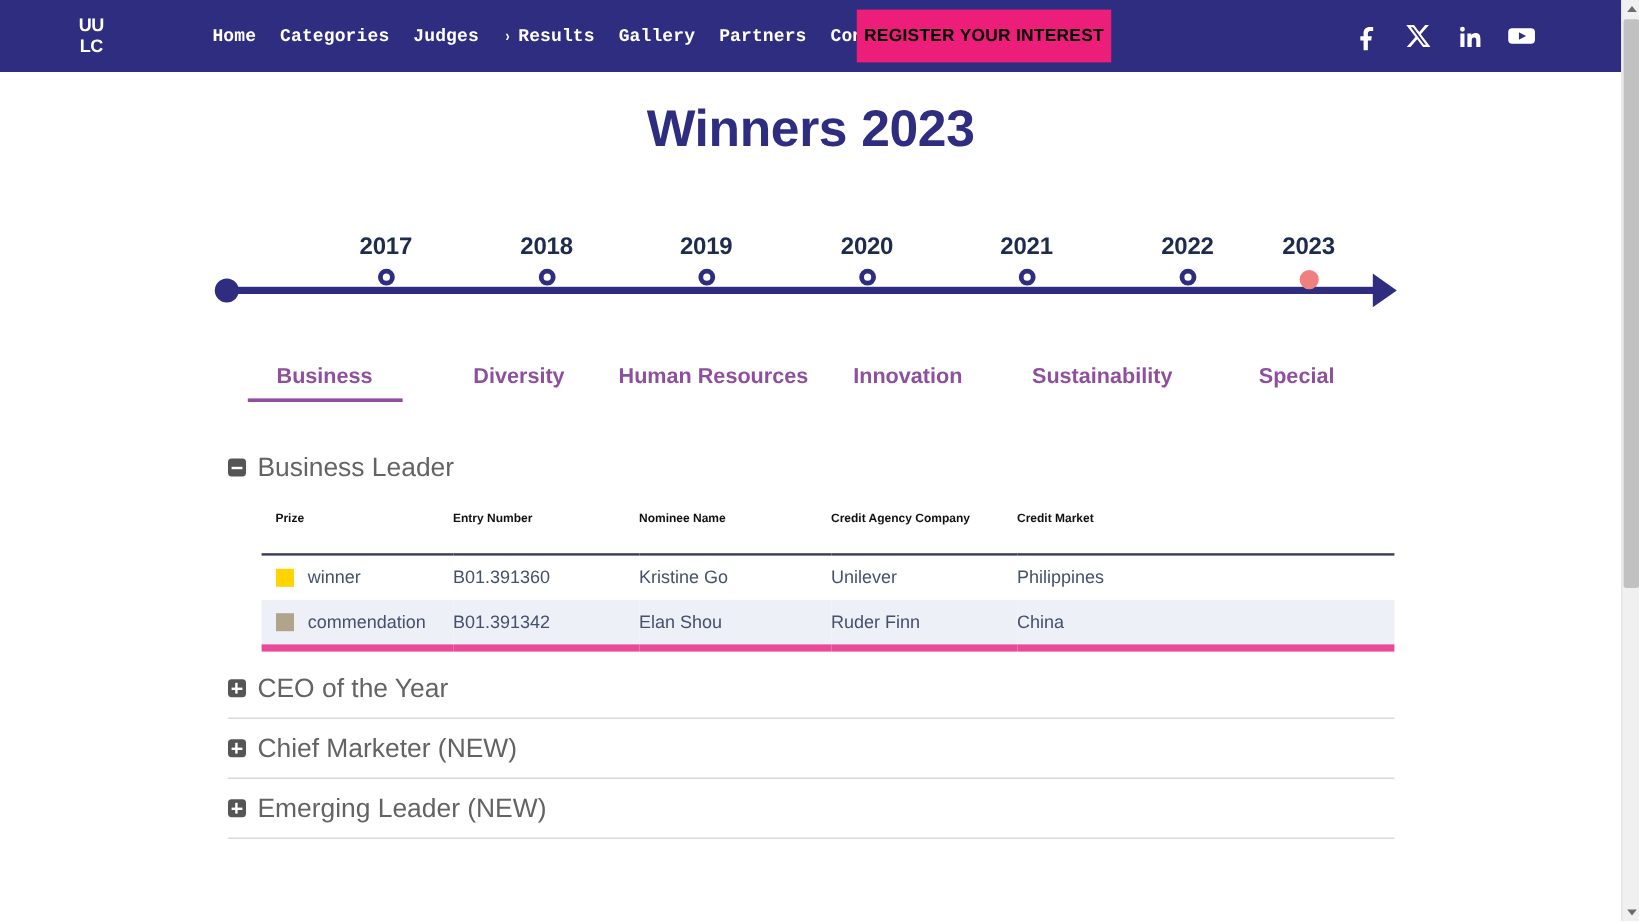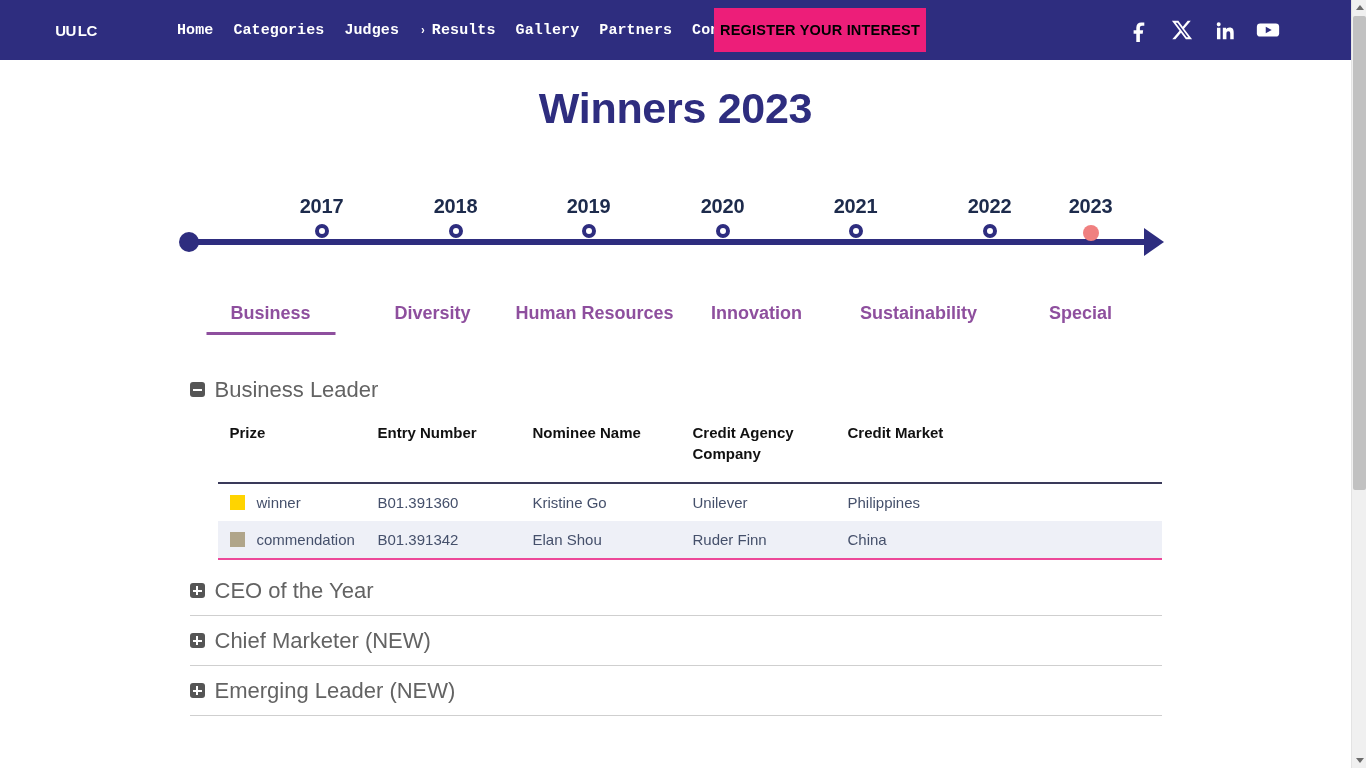--- a/index.html
+++ b/index.html
@@ -39,21 +39,21 @@
     align-items: center;
   }
 
   .logo {
     position: absolute;
     left: 57px;
     top: 11px;
     width: 38px;
     height: 38px;
     display: flex;
-    flex-direction: row;
+    flex-direction: column;
     align-items: center;
     justify-content: center;
     gap: 2px;
     cursor: pointer;
     text-align: right;
   }
   .logo-row {
     font-family: "Liberation Sans", sans-serif;
     font-weight: 700;
     font-size: 15px;
@@ -282,37 +282,37 @@
 
   .acc-body { padding: 0 0 6px 28px; }
 
   table.results {
     width: 944px;
     border-collapse: collapse;
     font-size: 15px;
   }
   table.results th {
     text-align: left;
-    font-size: 15px;
+    font-size: 10px;
     font-weight: 700;
     color: #111111;
     padding: 8px 0 18px 0;
     vertical-align: top;
     line-height: 21px;
   }
   table.results thead tr { border-bottom: 2px solid #3a3a5a; }
   table.results td {
     padding: 10px 0;
     color: #45506b;
     font-size: 15px;
     vertical-align: middle;
   }
   table.results tbody tr:nth-child(odd)  { background: #ffffff; }
   table.results tbody tr:nth-child(even) { background: #eef0f7; }
-  table.results tbody tr:last-child { border-bottom: 2px solid #ec4899; border-radius: 19px; }
+  table.results tbody tr:last-child { border-bottom: 6px solid #ec4899; border-radius: 19px; }
 
   .col-prize   { width: 160px; padding-left: 12px !important; }
   .col-entry   { width: 155px; }
   .col-nominee { width: 160px; }
   .col-agency  { width: 155px; }
   .col-market  { width: auto; }
 
   .prize-cell {
     display: flex;
     align-items: center;

